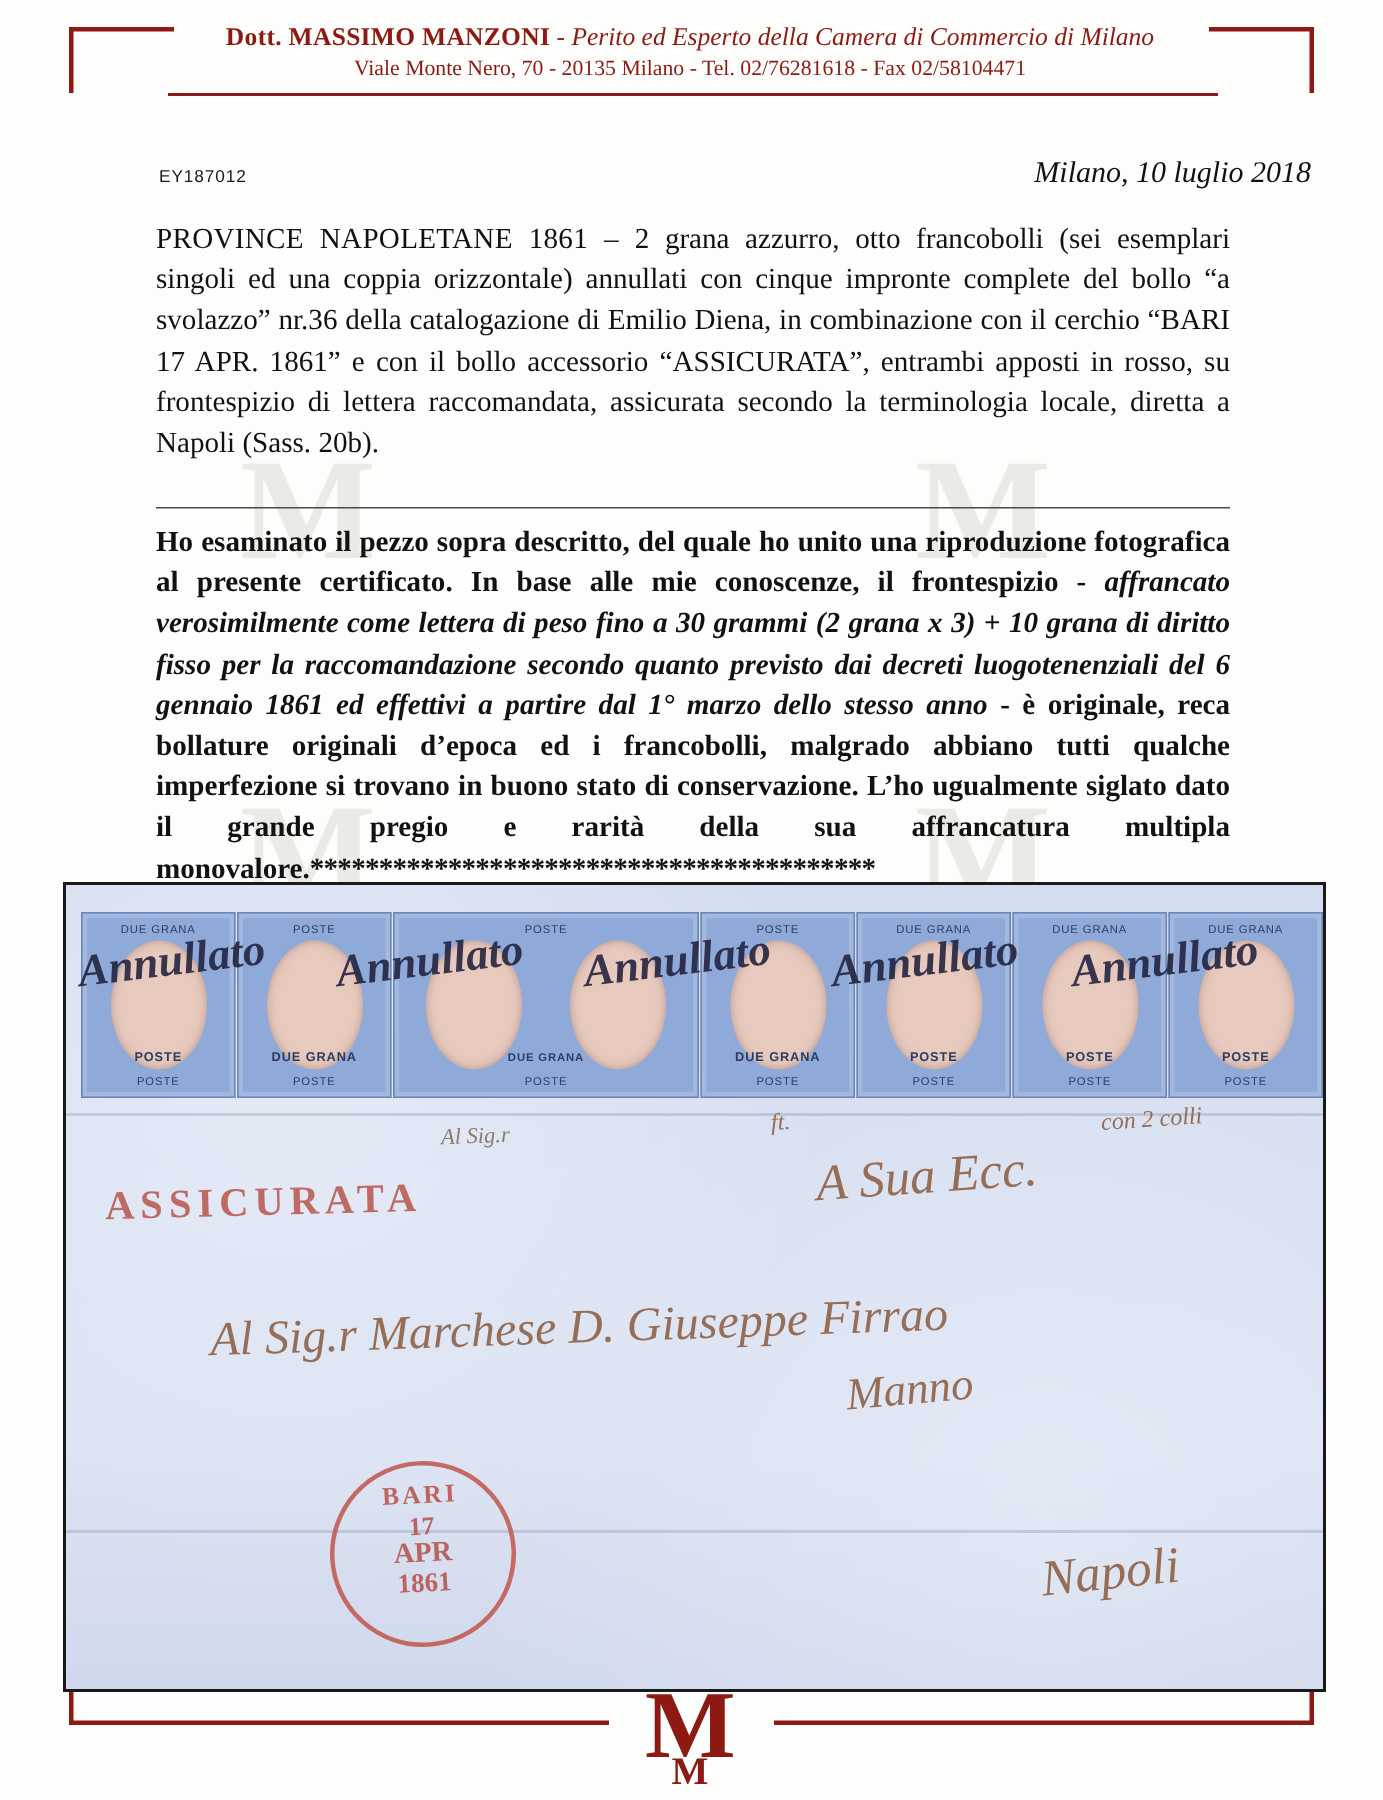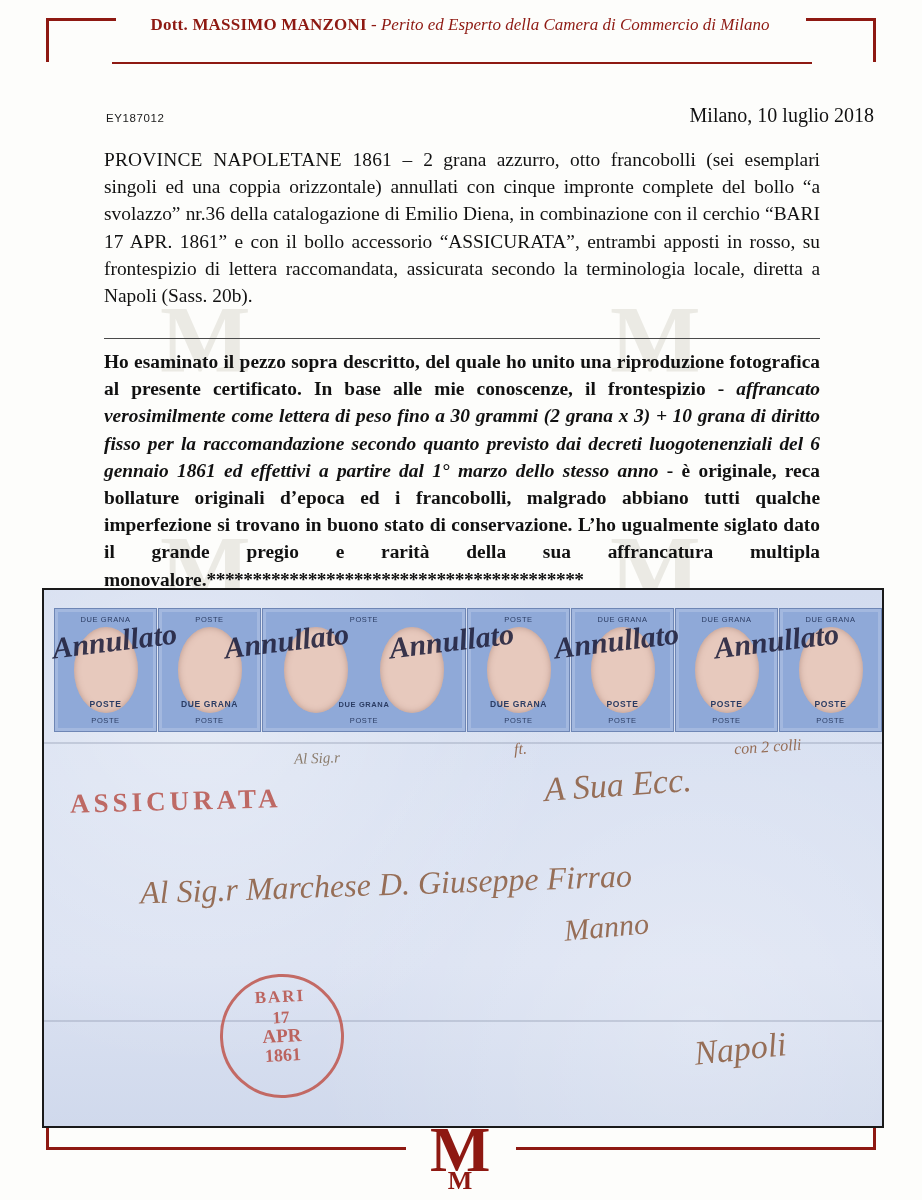--- a/index.html
+++ b/index.html
@@ -86,20 +86,21 @@
     font-size: 11.5px;
     letter-spacing: 0.6px;
     color: #1a1a1a;
   }
   .cert-place-date {
     position: absolute;
     right: 96px;
     top: 104px;
     font-size: 20px;
     color: #111;
+    font-style: italic;
   }
 
   
   .body-block {
     position: absolute;
     left: 104px;
     width: 716px;
     font-size: 19.4px;
     line-height: 27.2px;
     text-align: justify;
@@ -330,20 +331,21 @@
   <div class="frame-line frame-bot-left-h"></div>
   <div class="frame-line frame-bot-right-v"></div>
   <div class="frame-line frame-bot-right-h"></div>
 
   <div class="header">
     <div class="header-line1">
       <span class="header-name">Dott. MASSIMO MANZONI</span>
       <span class="header-sep">-</span>
       <span class="header-role">Perito ed Esperto della Camera di Commercio di Milano</span>
     </div>
+    <div class="header-line2">Viale Monte Nero, 70 - 20135 Milano - Tel. 02/76281618 - Fax 02/58104471</div>
   </div>
   <div class="header-rule"></div>
 
   <div class="watermark wm1">M</div>
   <div class="watermark wm2">M</div>
   <div class="watermark wm3">M</div>
   <div class="watermark wm4">M</div>
 
   <div class="cert-number">EY187012</div>
   <div class="cert-place-date">Milano, 10 luglio 2018</div>

